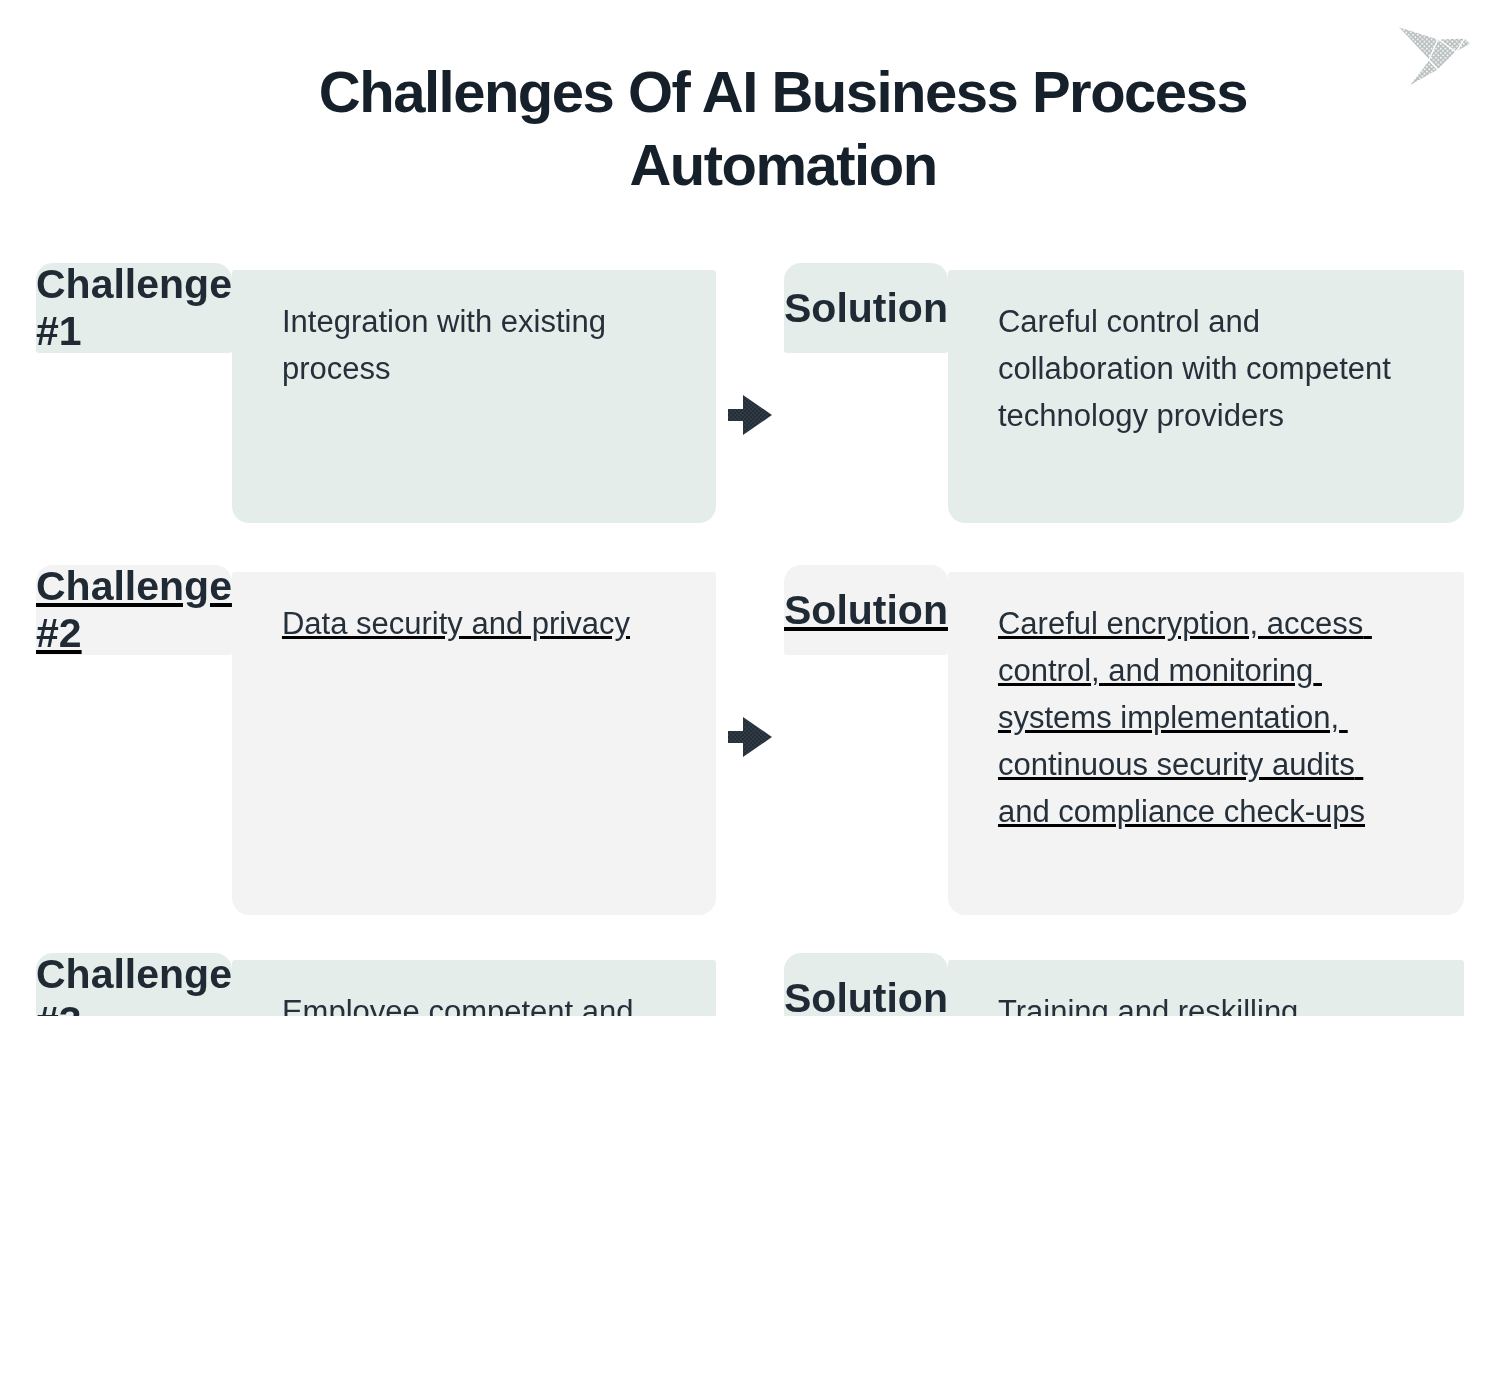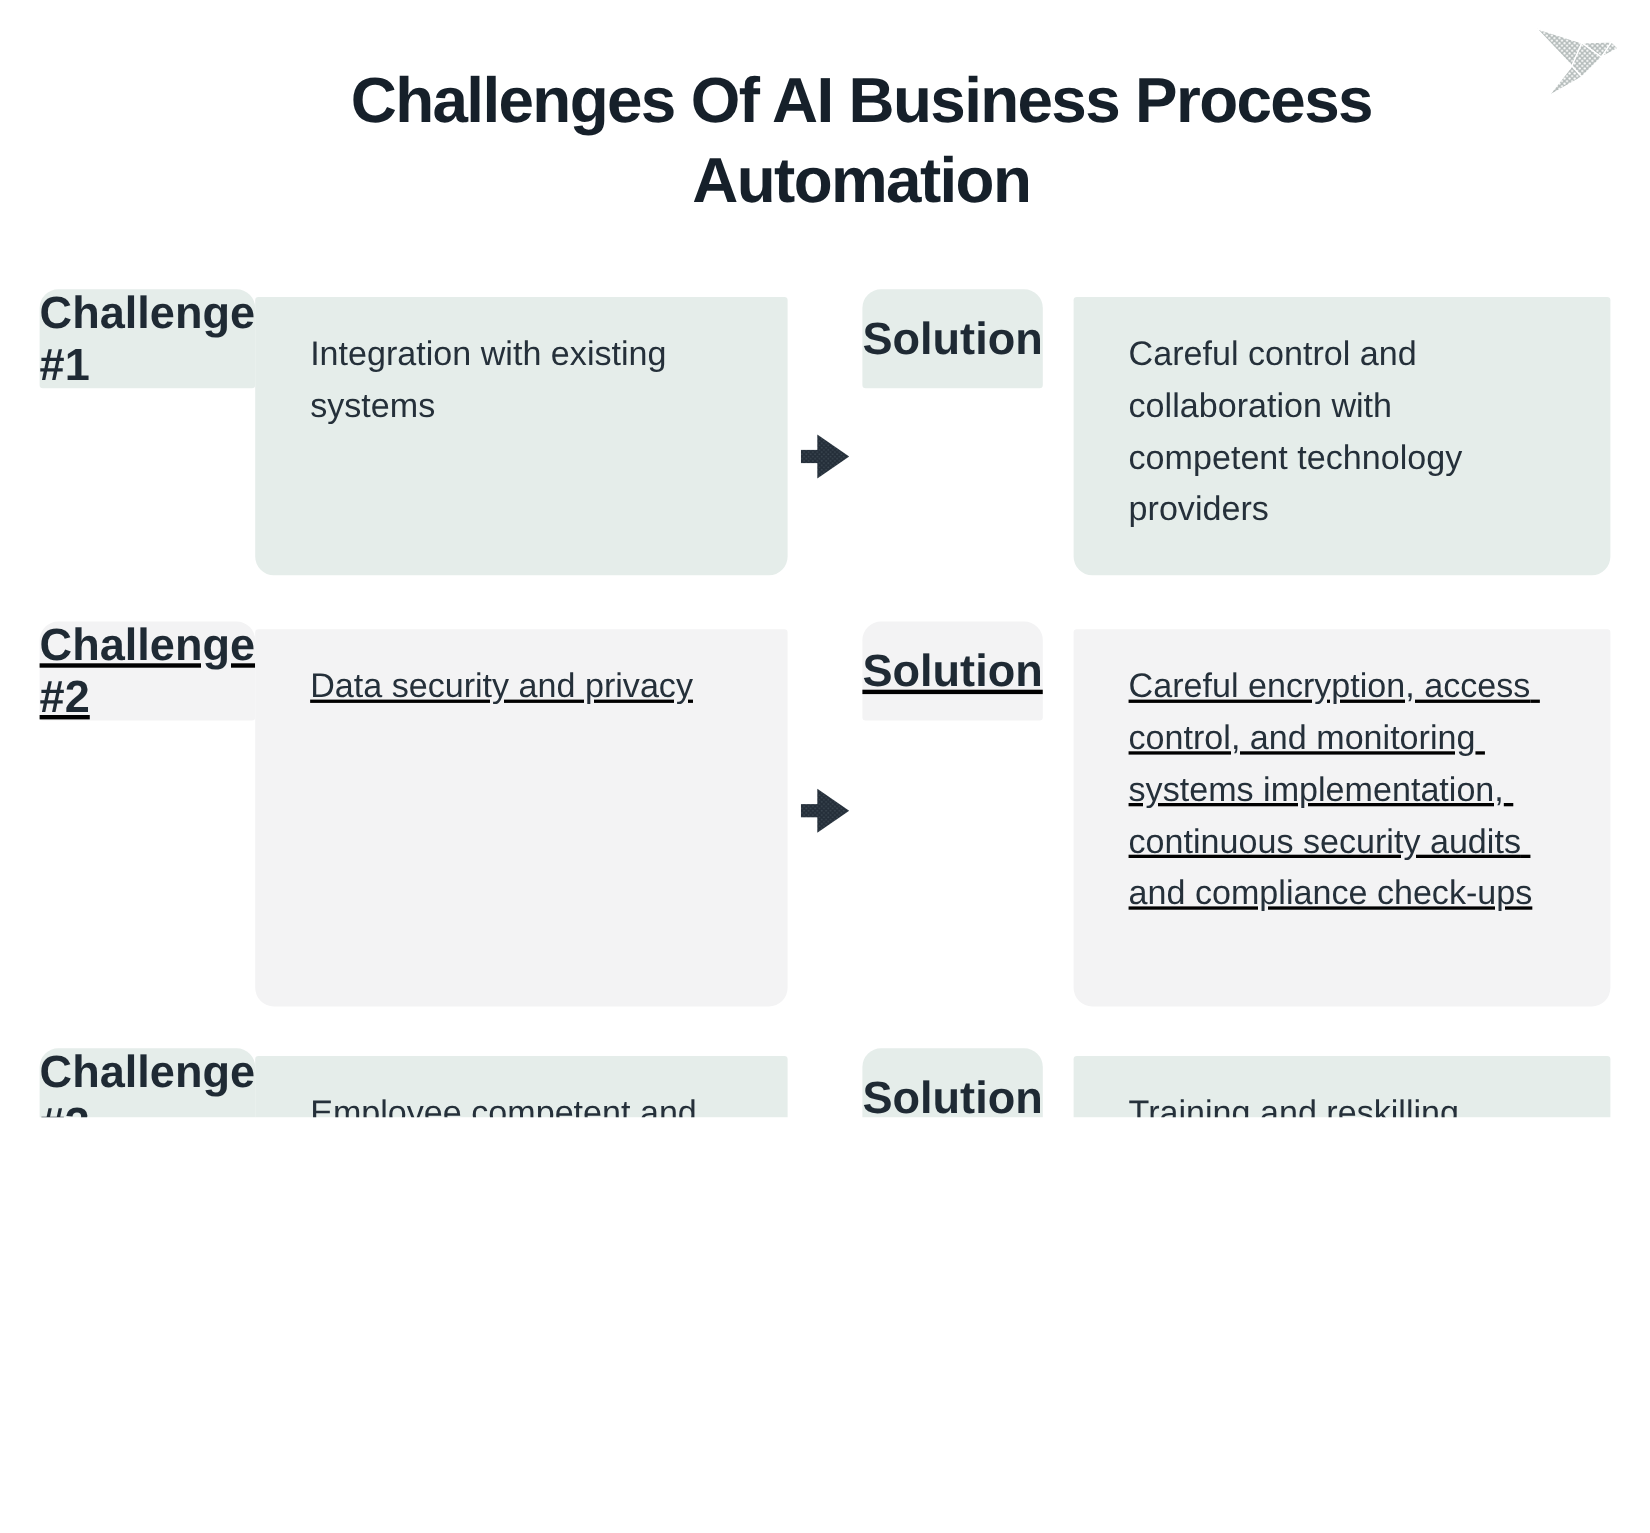--- a/index.html
+++ b/index.html
@@ -57,21 +57,21 @@
     box-sizing:border-box;
     font-size:31px;
     line-height:47px;
     color:var(--body-color,#25303a);
   }
   .card .bd p{margin:0;white-space:pre-wrap;}
   .tint-green .hd,.tint-green .bd{background:var(--card-green,#e5edea);}
   .tint-gray .hd,.tint-gray .bd{background:var(--card-gray,#f3f3f4);}
 
   .col-left{left:36px;}
-  .col-right{left:784px;gap:28px;}
+  .col-right{left:784px;}
   .row1{top:263px;height:260px;}
   .row2{top:565px;height:350px;text-decoration:underline;}
   .row3{top:953px;height:370px;}
 
   .arrow{
     position:absolute;
     left:728px;
     width:46px;
     height:46px;
   }
@@ -109,21 +109,21 @@
       <polygon points="47,38 56,17 74,30 56,48"></polygon>
       <polygon points="56,48 47,38 26,65"></polygon>
     </g>
   </svg>
 
   <div class="card tint-green col-left row1">
     <div class="hd">
       <span>Challenge #1</span>
     </div>
     <div class="bd">
-      <p>Integration with existing systems</p>
+      <p>Integration with existing process</p>
     </div>
   </div>
 
   <svg class="arrow arrow-1" viewBox="0 0 46 46" aria-hidden="true">
     <rect x="0" y="17" width="20" height="12" fill="url(#dotsDark)"></rect>
     <polygon points="15,3 44,23 15,43" fill="url(#dotsDark)"></polygon>
   </svg>
 
   <div class="card tint-green col-right row1">
     <div class="hd">

